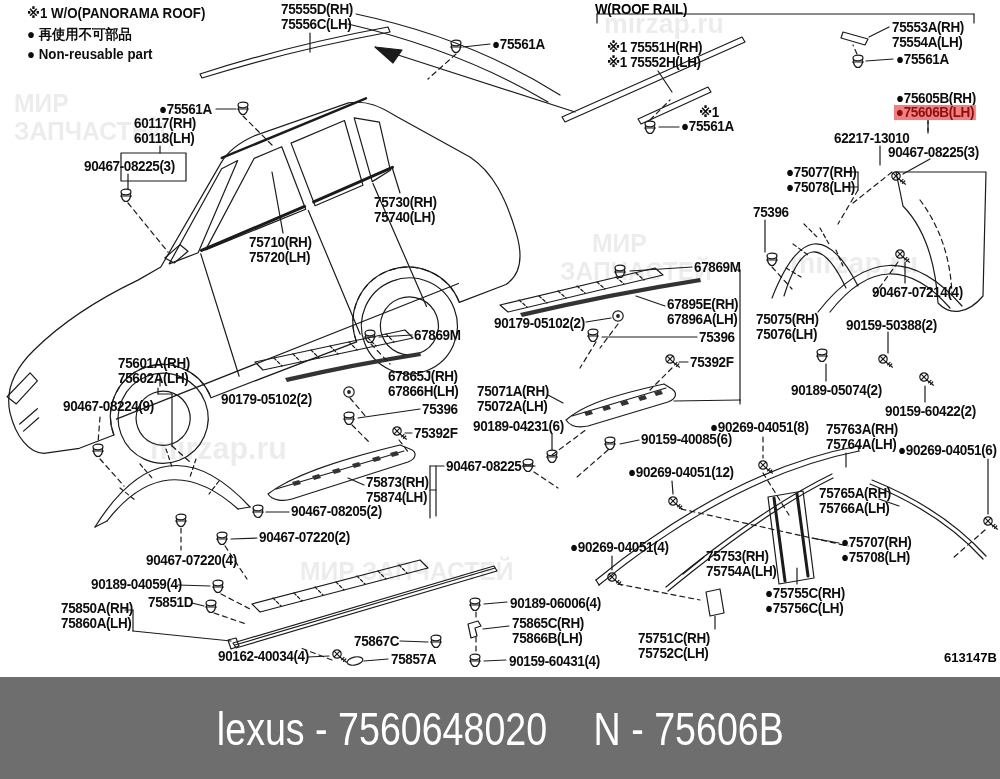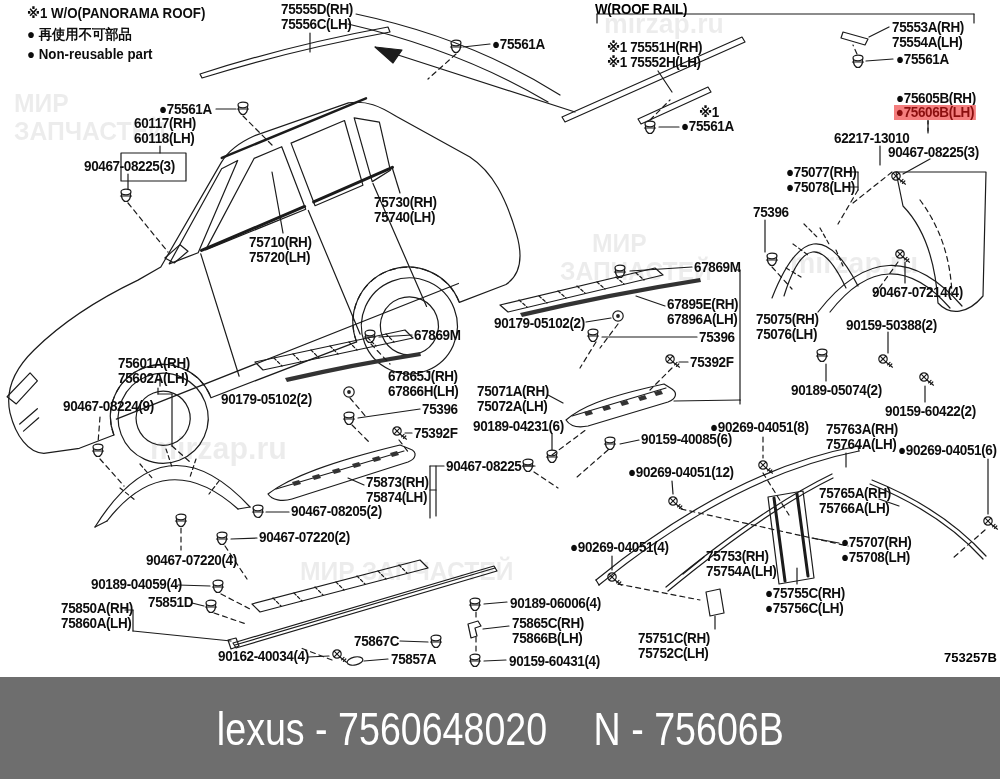--- a/index.html
+++ b/index.html
@@ -452,21 +452,21 @@
       <div class="pl" style="left: 706px; top: 549px;">75753(RH)</div>
       <div class="pl" style="left: 706px; top: 564px;">75754A(LH)</div>
       <div class="pl" style="left: 841px; top: 535px;">●75707(RH)</div>
       <div class="pl" style="left: 841px; top: 550px;">●75708(LH)</div>
       <div class="pl" style="left: 765px; top: 586px;">●75755C(RH)</div>
       <div class="pl" style="left: 765px; top: 601px;">●75756C(LH)</div>
       <div class="pl" style="left: 638px; top: 631px;">75751C(RH)</div>
       <div class="pl" style="left: 638px; top: 646px;">75752C(LH)</div>
     </div>
 
-  <div id="diagram-ref">753257B</div>
+  <div id="diagram-ref">613147B</div>
 
   <div id="footer">
     <div class="ft">
       <span>lexus - 7560648020</span>
       <span>N - 75606B</span>
     </div>
   </div>
 </div>
 
 </body></html>

